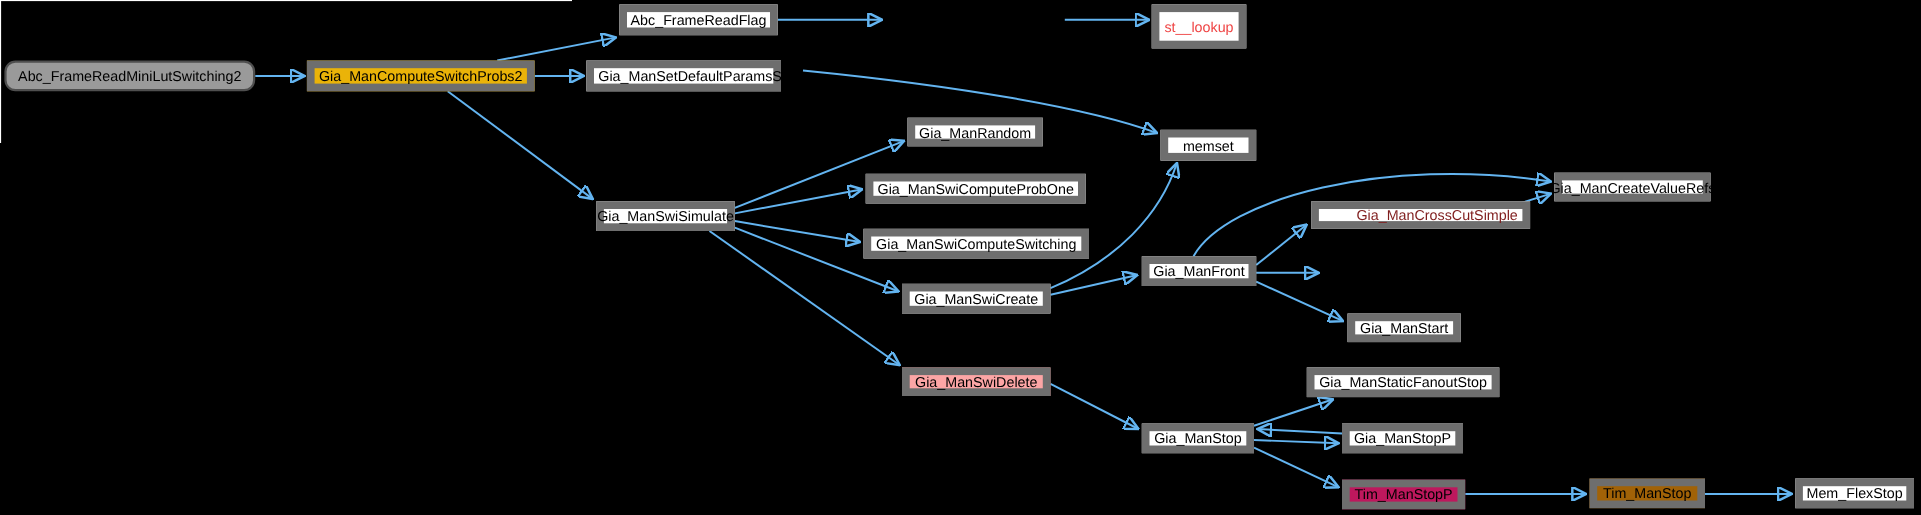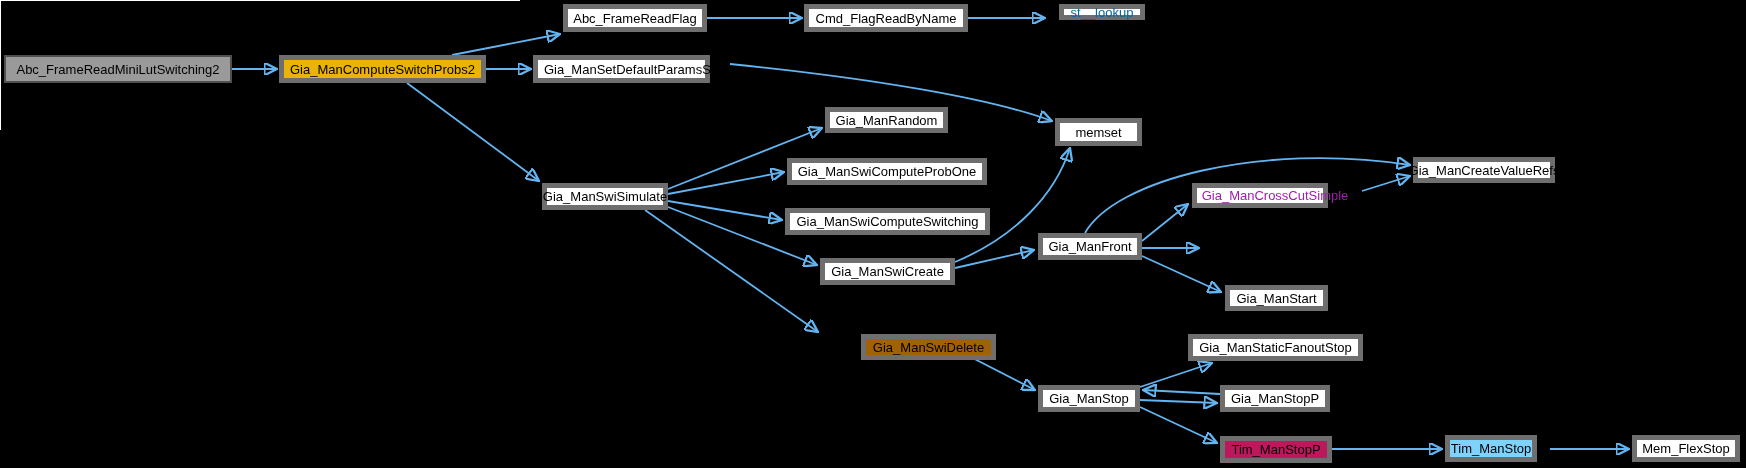--- a/index.html
+++ b/index.html
@@ -12,21 +12,21 @@
   }
   .frame-seg{position:absolute;background:#ffffff;}
   #frame-top{left:0;top:0;width:520px;height:1px;}
   #frame-left{left:0;top:0;width:1px;height:130px;}
   svg.edges{position:absolute;left:0;top:0;width:1746px;height:468px;}
   svg.edges path{fill:none;stroke:var(--edge);stroke-width:1.8px;}
   .node{
     position:absolute;
     box-sizing:border-box;
     background:#ffffff;
-    border:5px solid #d946ef;
+    border:7px solid #d946ef;
     color:#000;
     font-size:13px;
     display:flex;align-items:center;justify-content:center;
     white-space:nowrap;
     line-height:1;
   }
   .node.root{
     background:#9a9a9a;
     border:2px solid #4f4f4f;
   }
@@ -66,60 +66,59 @@
     <path d="M1362,191 L1410,176" marker-end="url(#arrow)" stroke="#63b4f0"></path>
     <path d="M955,349 L1035,390" marker-end="url(#arrow)" stroke="#63b4f0"></path>
     <path d="M1140,387 L1212,363" marker-end="url(#arrow)" stroke="#63b4f0"></path>
     <path d="M1220,394 L1143,390" marker-end="url(#arrow)" stroke="#63b4f0"></path>
     <path d="M1140,400 L1217,403" marker-end="url(#arrow)" stroke="#63b4f0"></path>
     <path d="M1140,407 L1217,443" marker-end="url(#arrow)" stroke="#63b4f0"></path>
     <path d="M1332,449 L1442,449" marker-end="url(#arrow)" stroke="#63b4f0"></path>
     <path d="M1550,449 L1629,449" marker-end="url(#arrow)" stroke="#63b4f0"></path>
   </svg>
 
-  <div class="node root" style="left: 4px; top: 55px; width: 228px; height: 28px; background: rgb(154, 154, 154); border-color: rgb(79, 79, 79); color: rgb(0, 0, 0);">Abc_FrameReadMiniLutSwitching2</div>
+  <div class="node root" style="left: 4px; top: 55px; width: 228px; height: 28px; background: rgb(154, 154, 154); border-color: rgb(79, 79, 79); color: rgb(0, 0, 0); border-radius: 10px;">Abc_FrameReadMiniLutSwitching2</div>
 
   <div class="node" style="left: 279px; top: 55px; width: 207px; height: 28px; background: #eab308; border-color: rgb(110, 110, 110); color: rgb(0, 0, 0);">Gia_ManComputeSwitchProbs2</div>
 
   <div class="node" style="left: 563px; top: 4px; width: 144px; height: 28px; background: rgb(255, 255, 255); border-color: rgb(110, 110, 110); color: rgb(0, 0, 0);">Abc_FrameReadFlag</div>
 
-  <div class="node" style="left: 804px; top: 4px; width: 164px; height: 28px; background: rgb(255, 255, 255); border-color: rgb(110, 110, 110); color: rgb(0, 0, 0);">Cmd_FlagReadByName</div>
 
-  <div class="node" style="left: 1047px; top: 4px; width: 86px; height: 16px; background: rgb(255, 255, 255); border-color: rgb(110, 110, 110); color: #0369a1; margin-left: 12px;">st__lookup</div>
+  <div class="node" style="left: 1047px; top: 4px; width: 86px; height: 40px; background: rgb(255, 255, 255); border-color: rgb(110, 110, 110); color: #ef4444;">st__lookup</div>
 
   <div class="node" style="left: 533px; top: 55px; width: 177px; height: 28px; background: rgb(255, 255, 255); border-color: rgb(110, 110, 110); color: rgb(0, 0, 0); padding-left: 24px;">Gia_ManSetDefaultParamsSwi</div>
 
   <div class="node" style="left: 1055px; top: 118px; width: 87px; height: 28px; background: rgb(255, 255, 255); border-color: rgb(110, 110, 110); color: rgb(0, 0, 0);">memset</div>
 
   <div class="node" style="left: 542px; top: 183px; width: 126px; height: 27px; background: rgb(255, 255, 255); border-color: rgb(110, 110, 110); color: rgb(0, 0, 0);">Gia_ManSwiSimulate</div>
 
   <div class="node" style="left: 825px; top: 107px; width: 123px; height: 26px; background: rgb(255, 255, 255); border-color: rgb(110, 110, 110); color: rgb(0, 0, 0);">Gia_ManRandom</div>
 
   <div class="node" style="left: 785px; top: 208px; width: 205px; height: 27px; background: rgb(255, 255, 255); border-color: rgb(110, 110, 110); color: rgb(0, 0, 0);">Gia_ManSwiComputeSwitching</div>
 
   <div class="node" style="left: 787px; top: 158px; width: 200px; height: 27px; background: rgb(255, 255, 255); border-color: rgb(110, 110, 110); color: rgb(0, 0, 0);">Gia_ManSwiComputeProbOne</div>
 
   <div class="node" style="left: 820px; top: 258px; width: 135px; height: 27px; background: rgb(255, 255, 255); border-color: rgb(110, 110, 110); color: rgb(0, 0, 0);">Gia_ManSwiCreate</div>
 
   <div class="node" style="left: 1038px; top: 233px; width: 104px; height: 27px; background: rgb(255, 255, 255); border-color: rgb(110, 110, 110); color: rgb(0, 0, 0);">Gia_ManFront</div>
 
   <div class="node" style="left: 1413px; top: 157px; width: 142px; height: 26px; background: rgb(255, 255, 255); border-color: rgb(110, 110, 110); color: rgb(0, 0, 0);">Gia_ManCreateValueRefs</div>
 
-  <div class="node" style="left: 1192px; top: 183px; width: 136px; height: 25px; background: rgb(255, 255, 255); border-color: rgb(110, 110, 110); color: #a21caf; padding-left: 30px;">Gia_ManCrossCutSimple</div>
+  <div class="node" style="left: 1192px; top: 183px; width: 199px; height: 25px; background: rgb(255, 255, 255); border-color: rgb(110, 110, 110); color: #7f1d1d; padding-left: 30px;">Gia_ManCrossCutSimple</div>
 
 
   <div class="node" style="left: 1225px; top: 285px; width: 103px; height: 26px; background: rgb(255, 255, 255); border-color: rgb(110, 110, 110); color: rgb(0, 0, 0);">Gia_ManStart</div>
 
-  <div class="node" style="left: 820px; top: 334px; width: 135px; height: 26px; background: #a16207; border-color: rgb(110, 110, 110); color: rgb(0, 0, 0); margin-left: 41px;">Gia_ManSwiDelete</div>
+  <div class="node" style="left: 820px; top: 334px; width: 135px; height: 26px; background: #fca5a5; border-color: rgb(110, 110, 110); color: rgb(0, 0, 0);">Gia_ManSwiDelete</div>
 
   <div class="node" style="left: 1038px; top: 385px; width: 102px; height: 27px; background: rgb(255, 255, 255); border-color: rgb(110, 110, 110); color: rgb(0, 0, 0);">Gia_ManStop</div>
 
   <div class="node" style="left: 1188px; top: 334px; width: 175px; height: 27px; background: rgb(255, 255, 255); border-color: rgb(110, 110, 110); color: rgb(0, 0, 0);">Gia_ManStaticFanoutStop</div>
 
   <div class="node" style="left: 1220px; top: 385px; width: 110px; height: 27px; background: rgb(255, 255, 255); border-color: rgb(110, 110, 110); color: rgb(0, 0, 0);">Gia_ManStopP</div>
 
   <div class="node" style="left: 1220px; top: 436px; width: 112px; height: 27px; background: #be185d; border-color: rgb(110, 110, 110); color: rgb(0, 0, 0);">Tim_ManStopP</div>
 
-  <div class="node" style="left: 1445px; top: 435px; width: 92px; height: 27px; background: #7dd3fc; border-color: rgb(110, 110, 110); color: rgb(0, 0, 0);">Tim_ManStop</div>
+  <div class="node" style="left: 1445px; top: 435px; width: 105px; height: 27px; background: #a16207; border-color: rgb(110, 110, 110); color: rgb(0, 0, 0);">Tim_ManStop</div>
 
   <div class="node" style="left: 1632px; top: 435px; width: 108px; height: 27px; background: rgb(255, 255, 255); border-color: rgb(110, 110, 110); color: rgb(0, 0, 0);">Mem_FlexStop</div>
 
 </div>
 
 </body></html>

